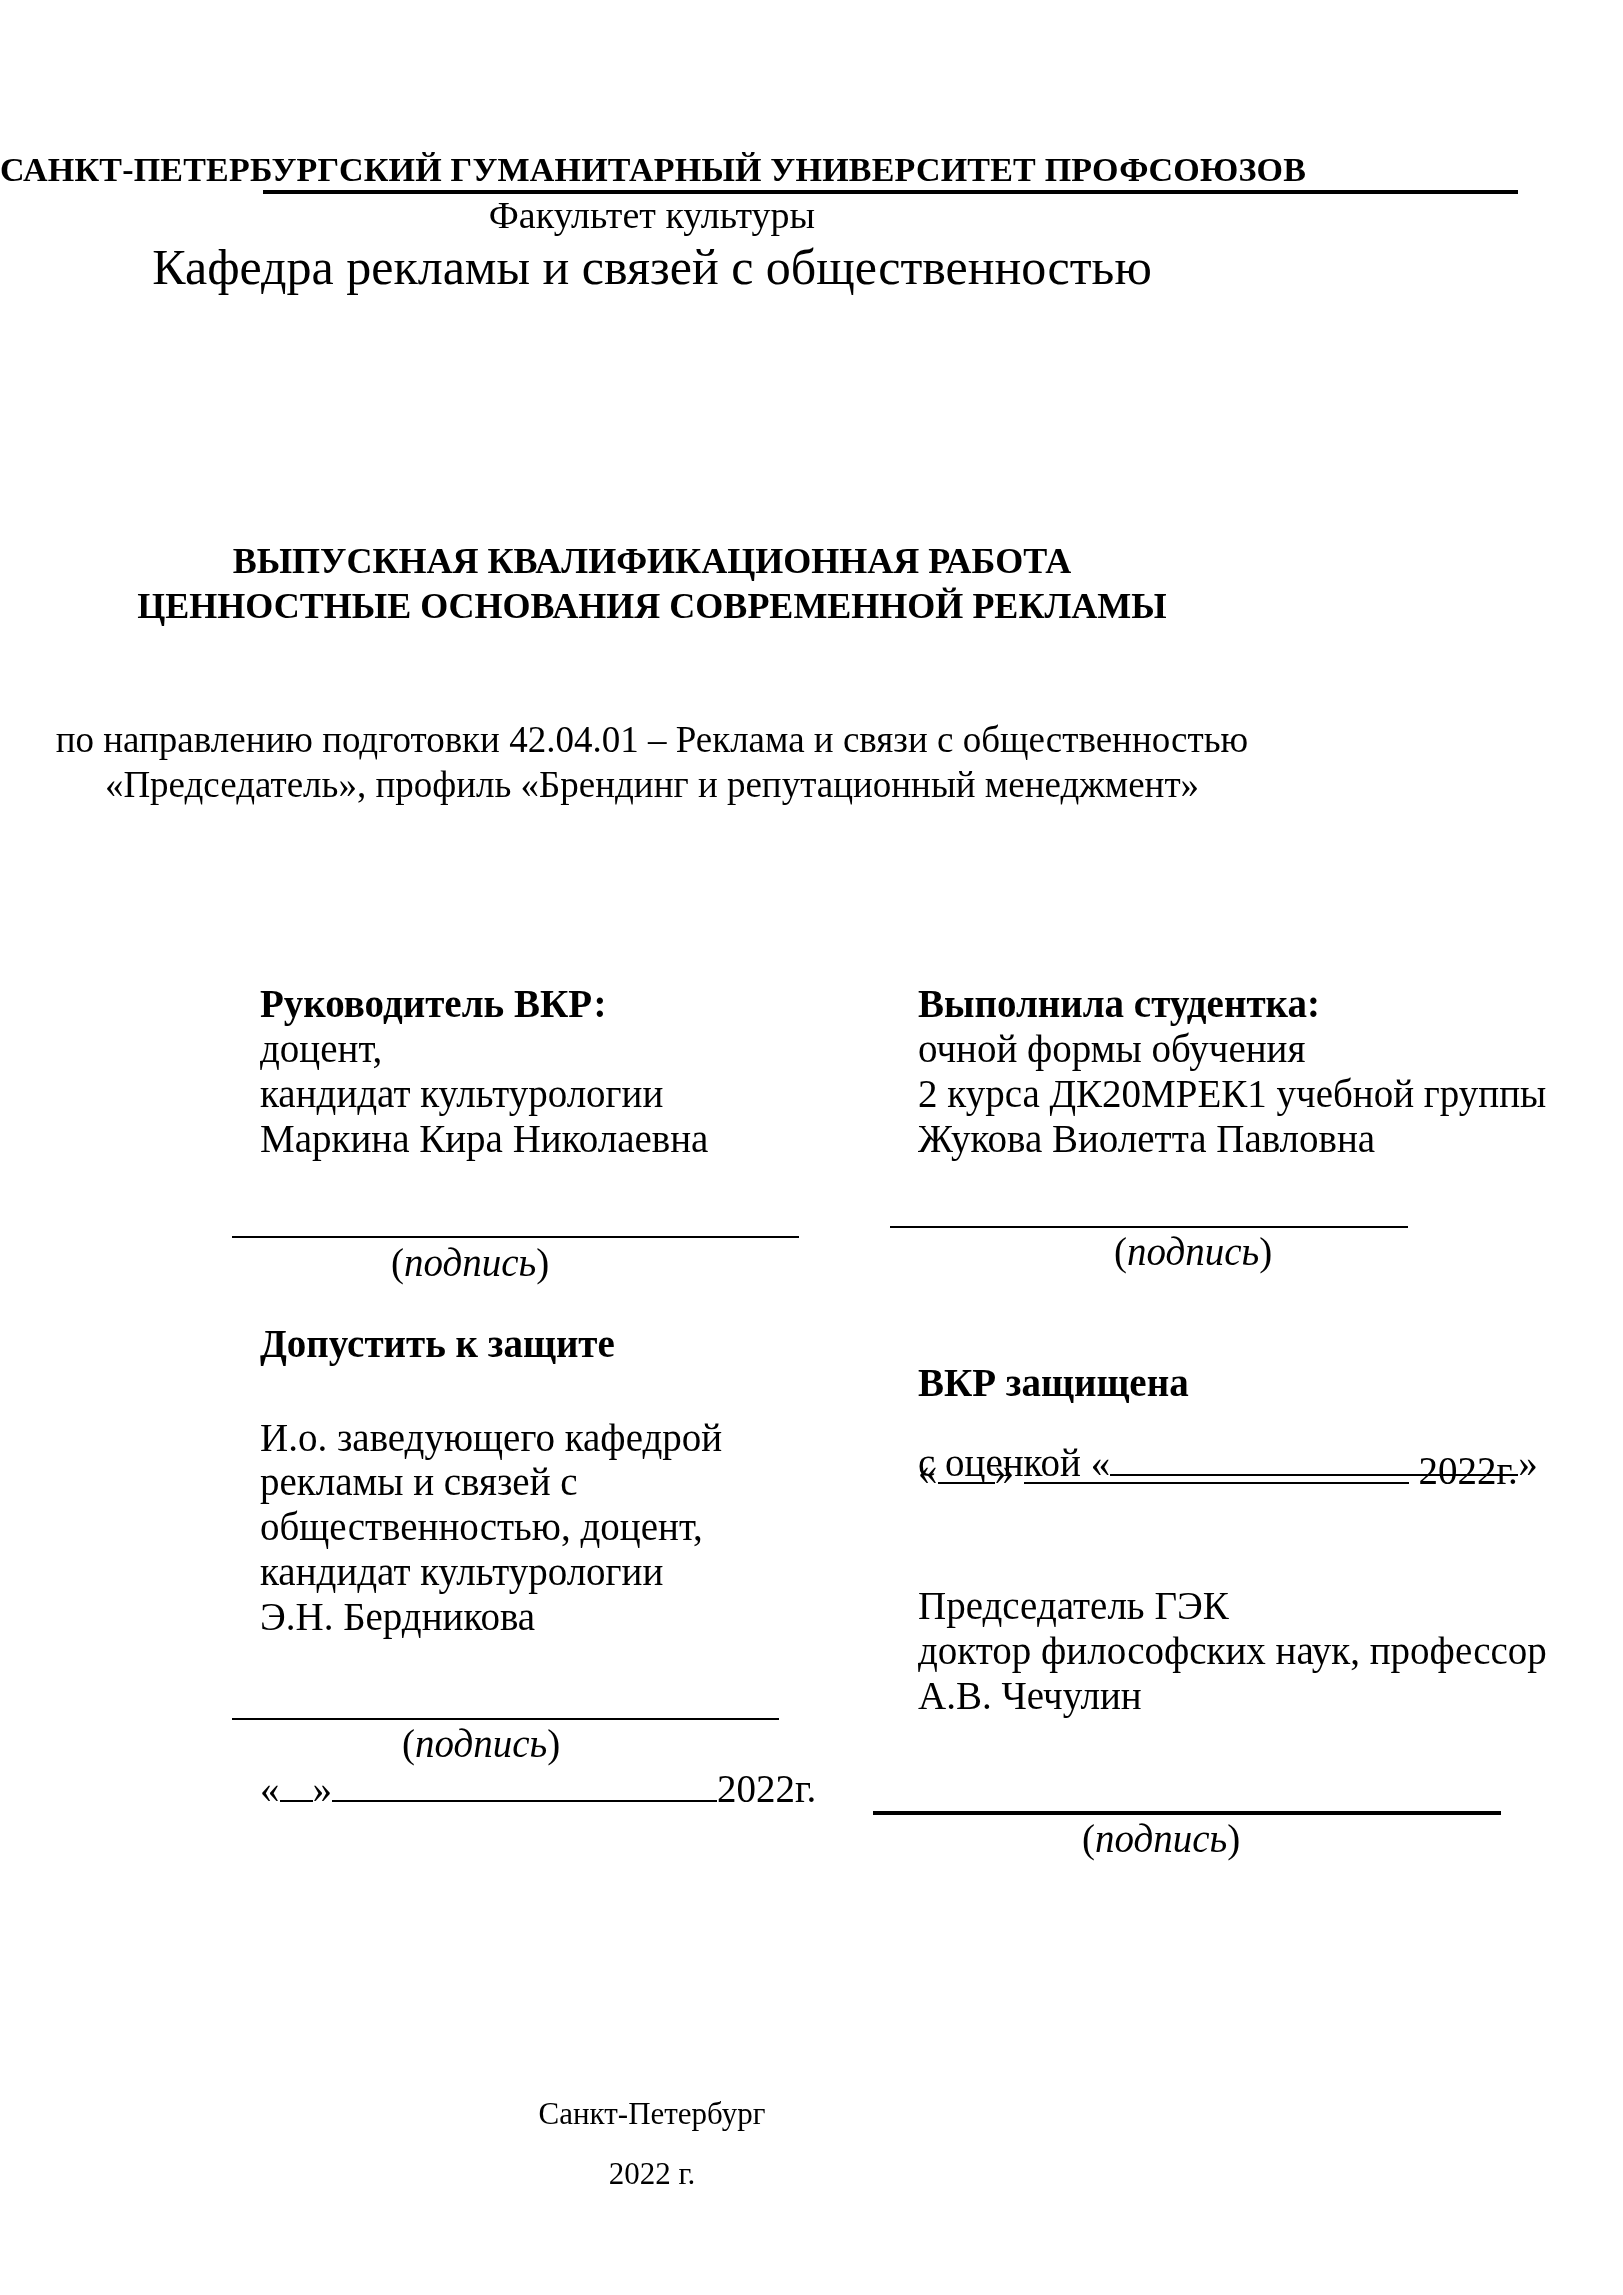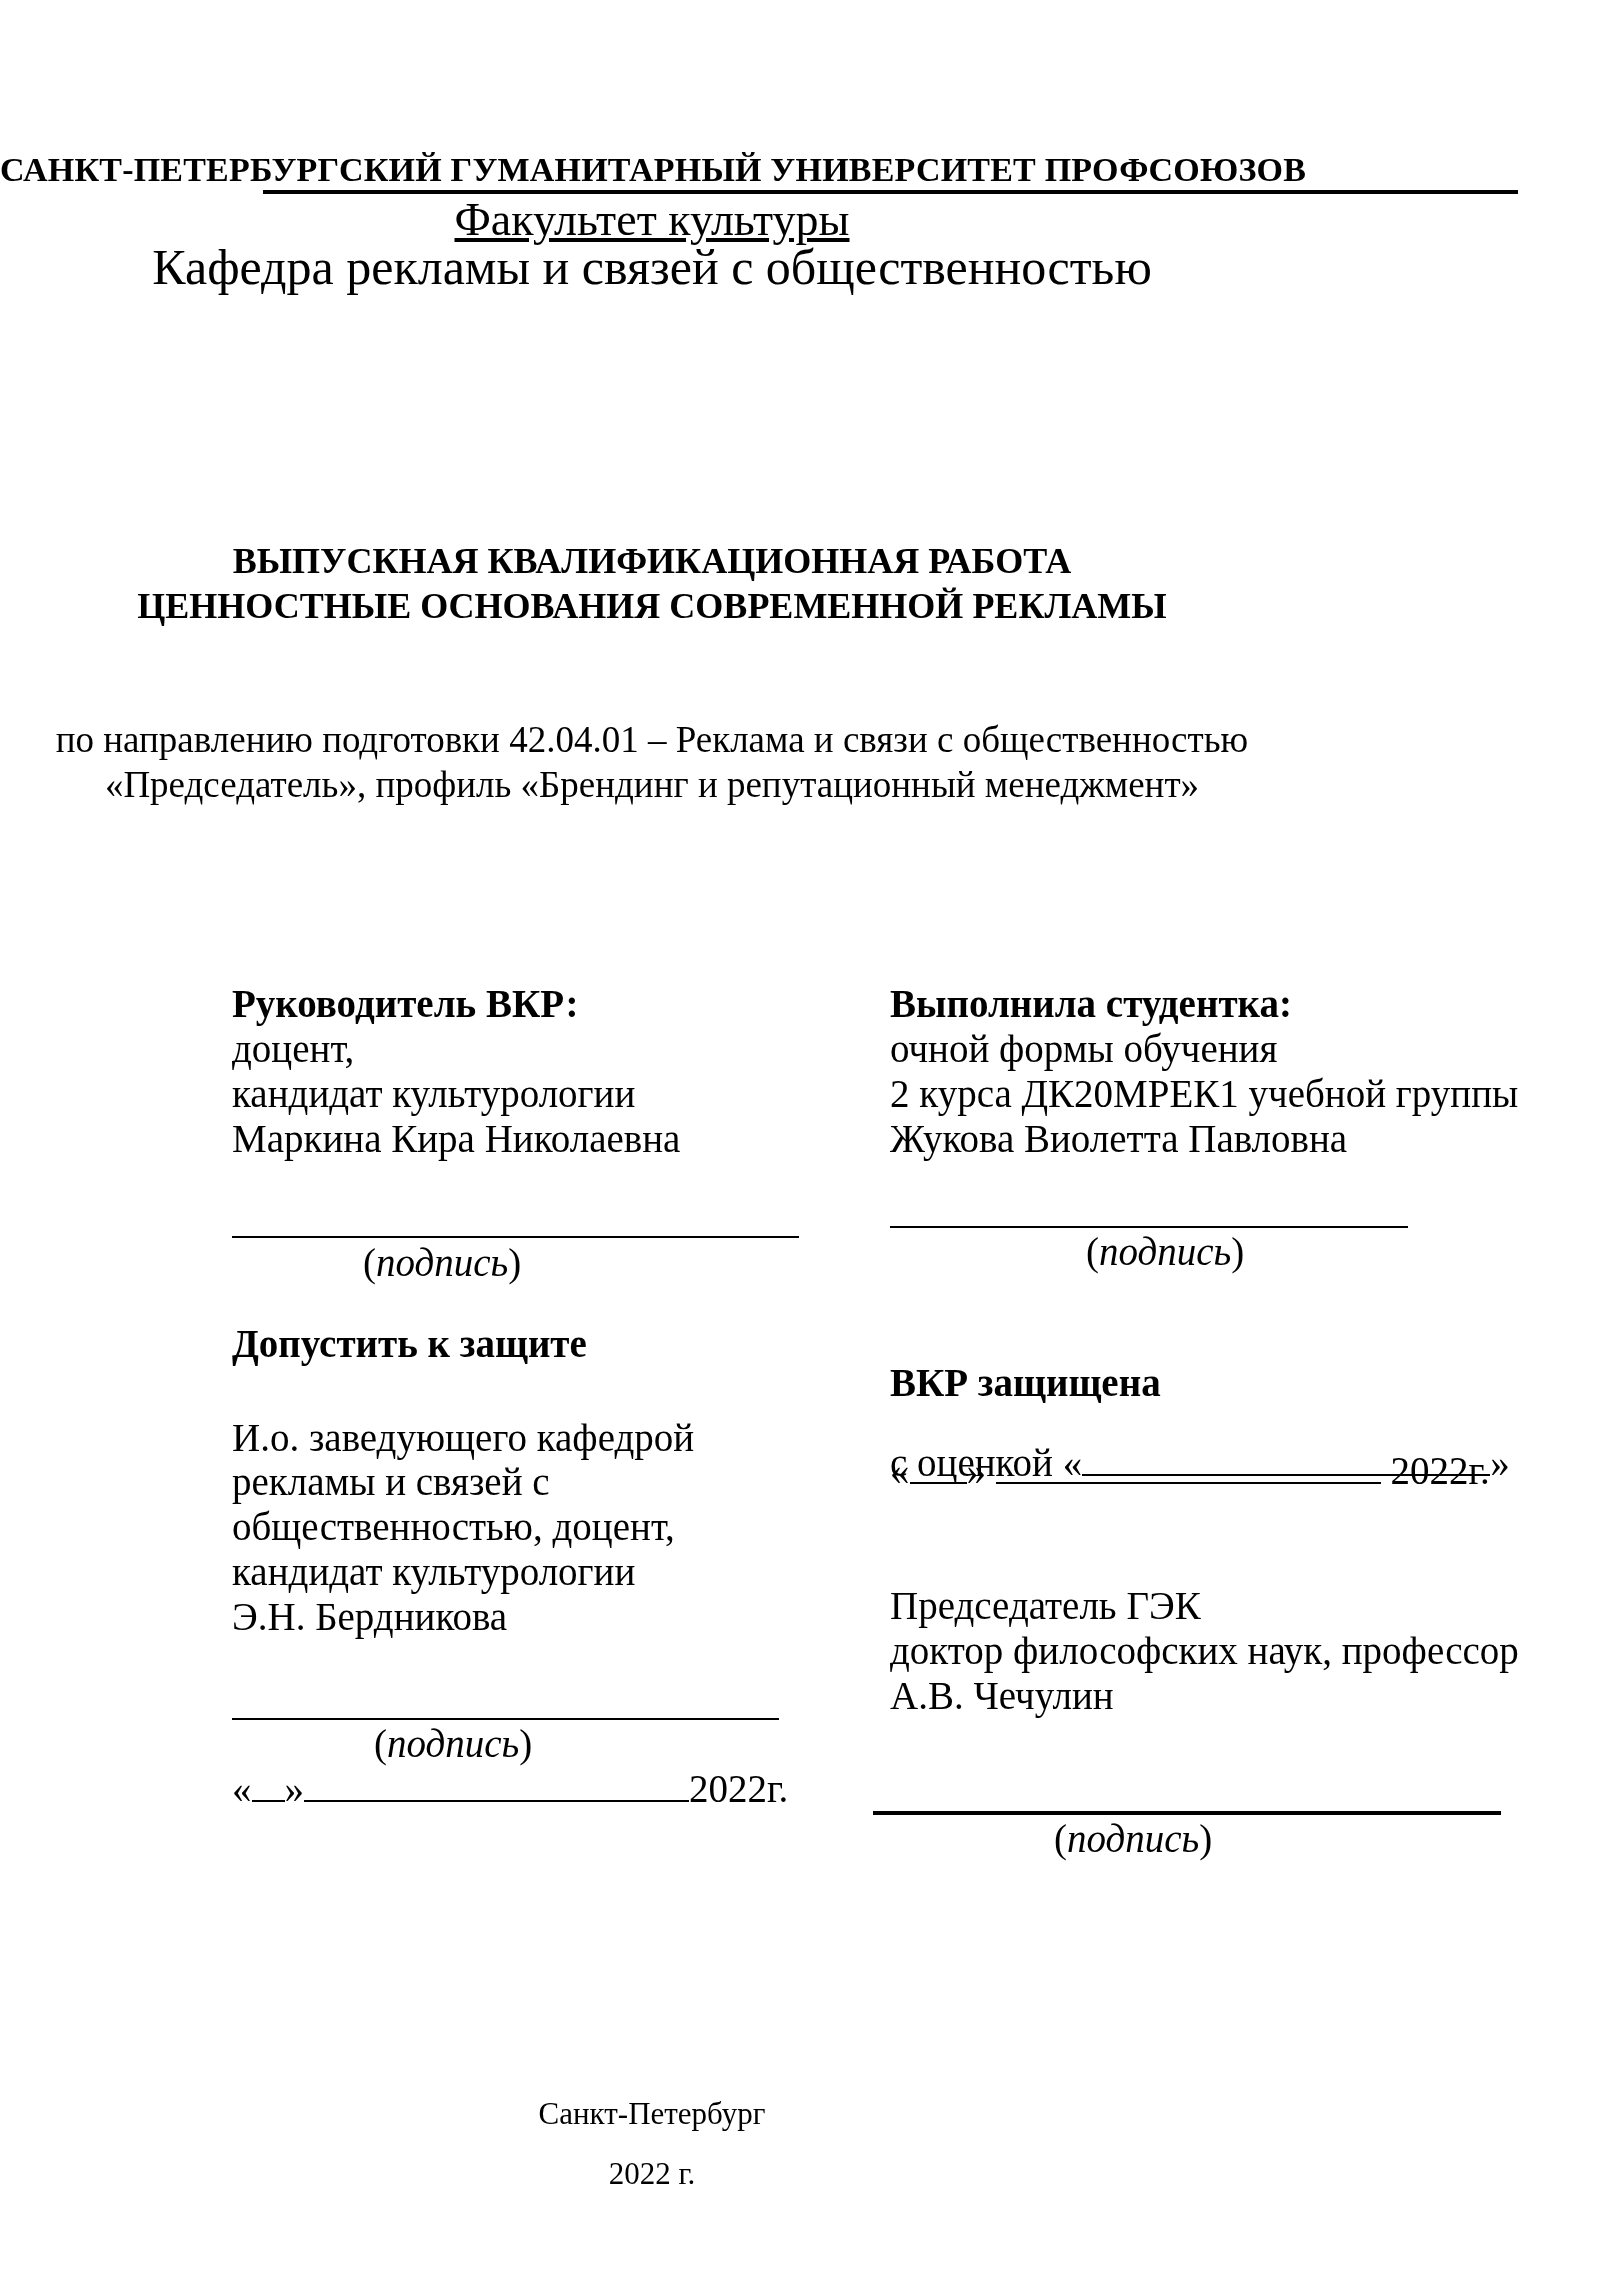--- a/index.html
+++ b/index.html
@@ -3,29 +3,29 @@
   <meta charset="utf-8">
   <style>
     html, body { margin: 0; padding: 0; background: #ffffff; }
     body {
       width: 1623px; height: 2295px; position: relative; overflow: hidden;
       font-family: "Liberation Serif", "DejaVu Serif", serif;
       color: #000000;
     }
     .abs { position: absolute; white-space: nowrap; }
     .center { left: 0; width: 1304px; text-align: center; }
-    .t50 { font-size: 39px; line-height: 45px; }
+    .t50 { font-size: 39px; line-height: 45px; margin-left: 28px; }
     .bold { font-weight: bold; }
     .it { font-style: italic; }
     .upr { font-style: normal; }
 
     
     #univ { top: 151px; font-size: 34px; font-weight: bold; letter-spacing: 0.2px; }
     #univ-rule { position: absolute; left: 263px; top: 190px; width: 1255px; height: 3.9px; background: #000; }
-    #faculty { top: 193px; font-size: 46px; text-decoration: underline; }
+    #faculty { top: 193px; font-size: 38px; }
     #dept { top: 238px; font-size: 50px; }
 
     
     #work-type { top: 540px; font-size: 36px; font-weight: bold; }
     #work-title { top: 585px; font-size: 36px; font-weight: bold; }
 
     
     #direction { top: 718px; font-size: 37px; }
     #profile { top: 763px; font-size: 37px; }
 

